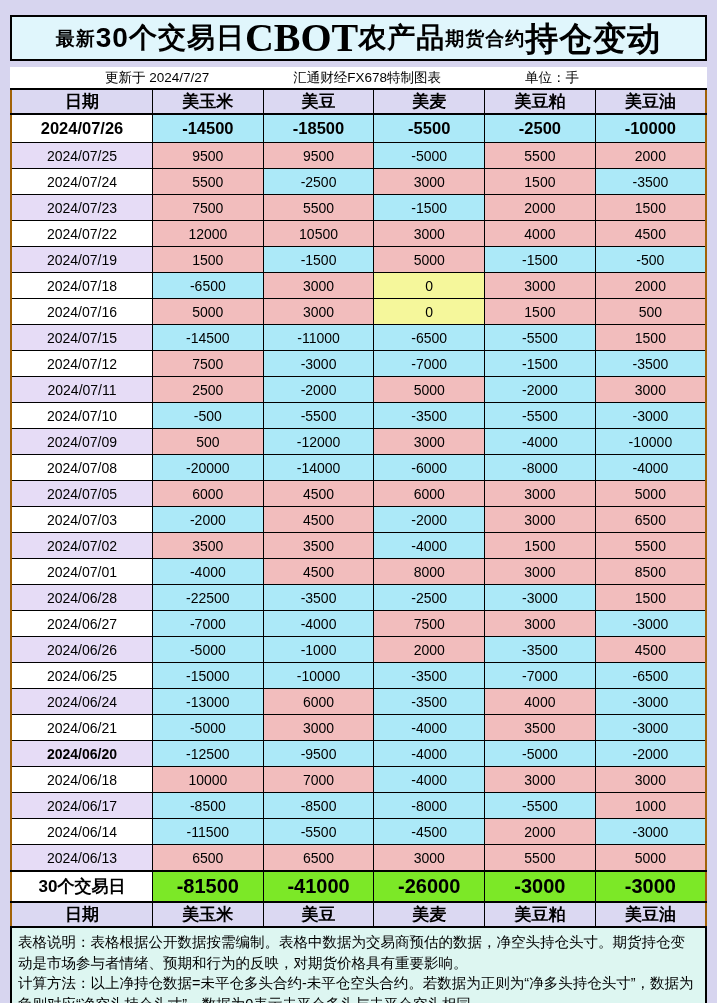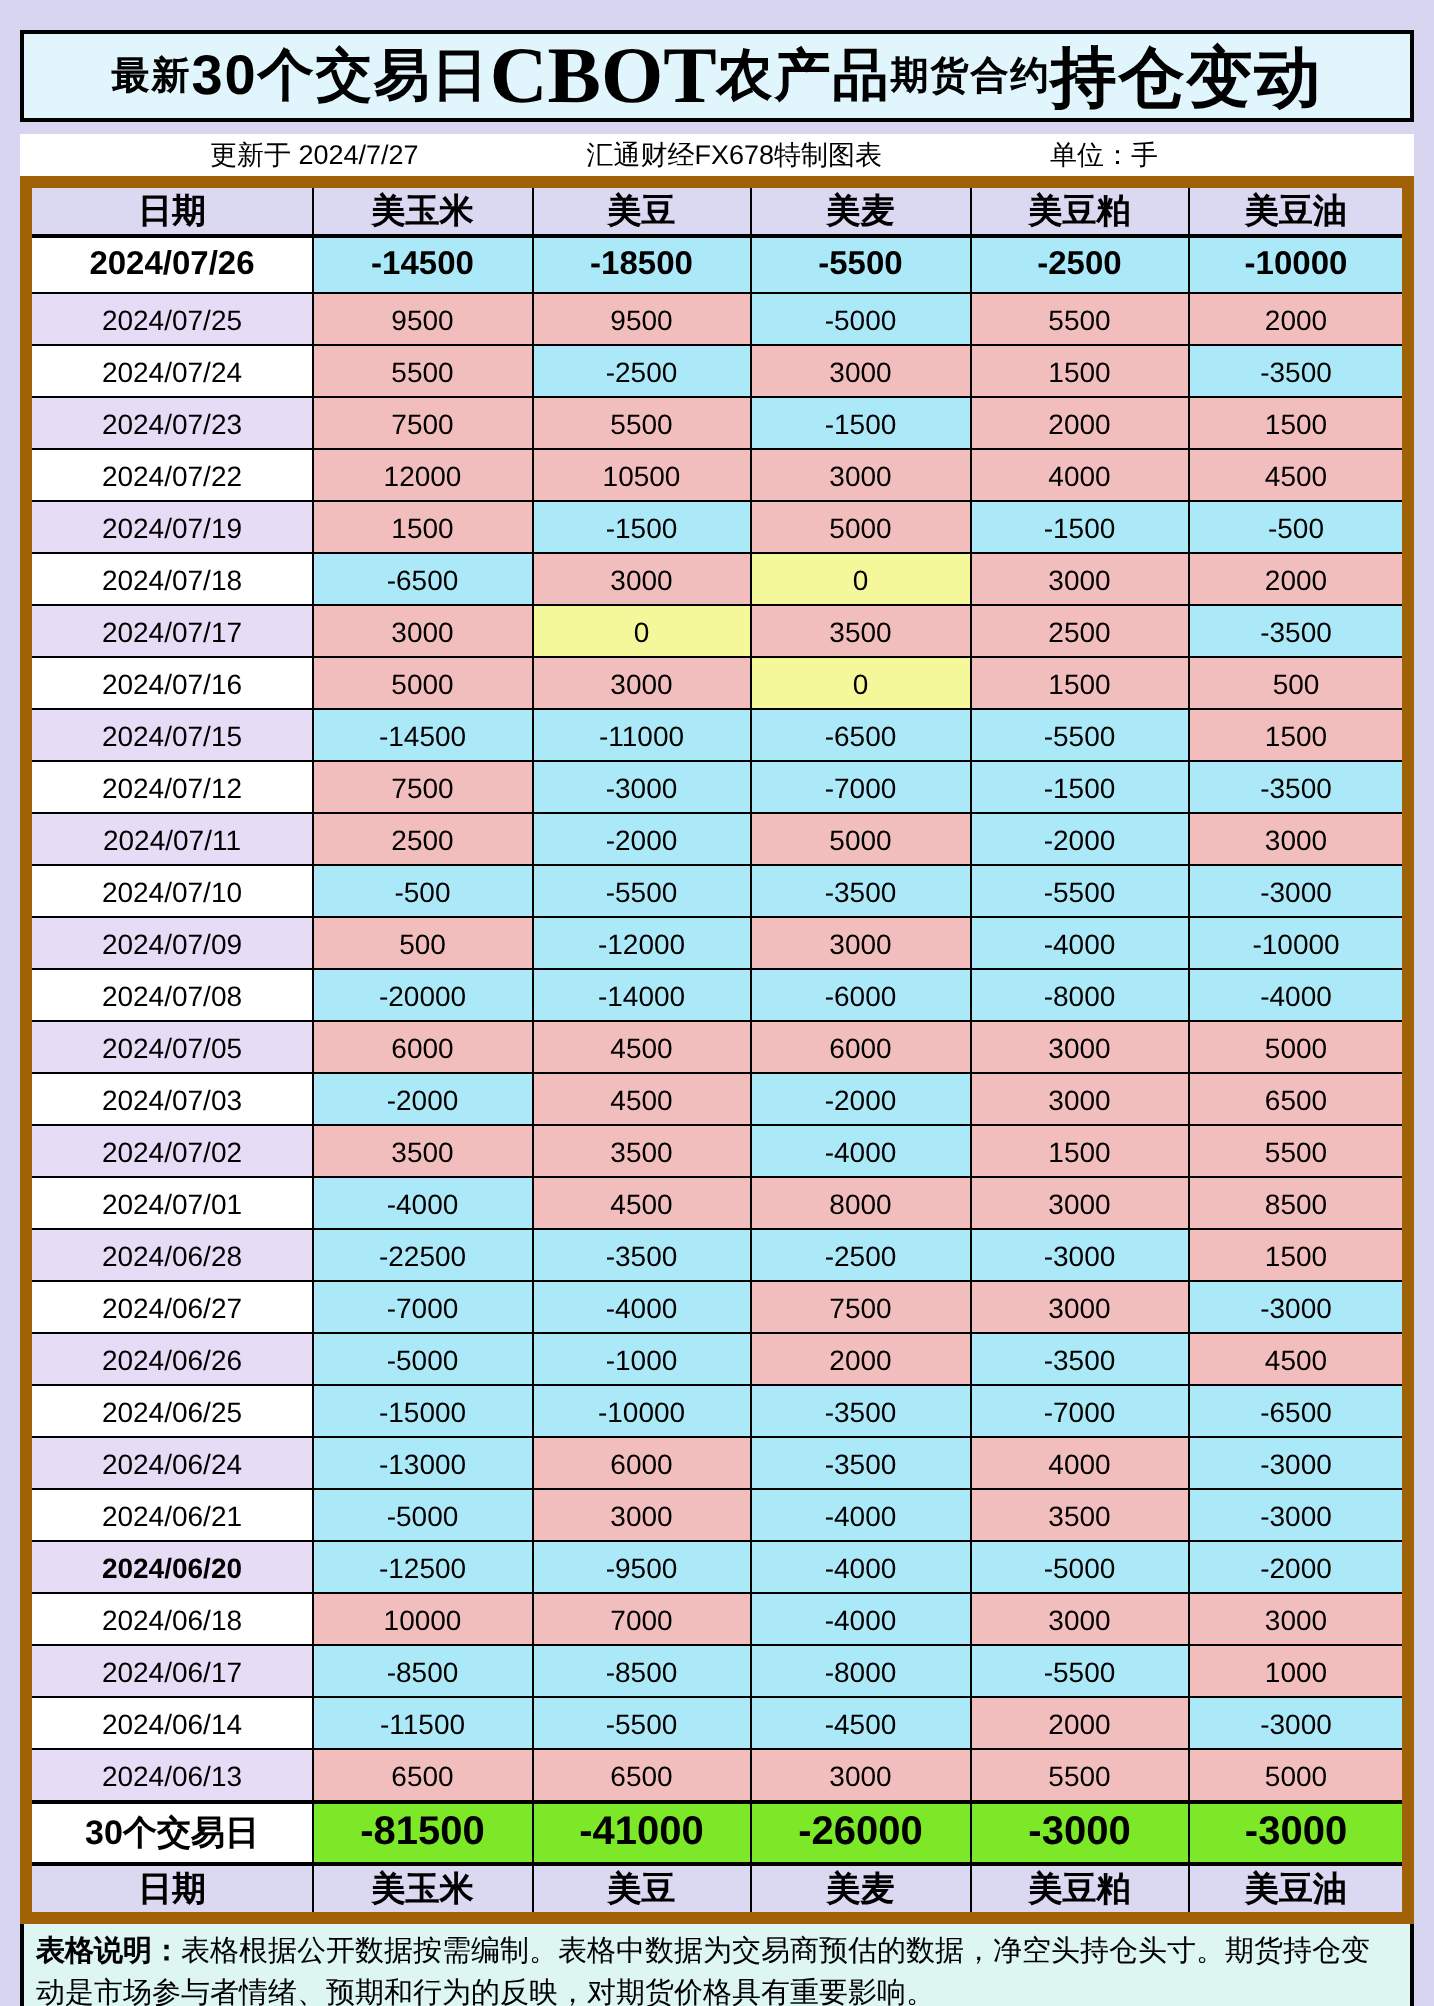--- a/index.html
+++ b/index.html
@@ -66,35 +66,35 @@
   tr.first-row td{font-weight:bold;font-size:16.5px;height:27px;}
   tr.summary-row td, tr.summary-row th{
     height:29px;font-weight:bold;border-top:2px solid #000;border-bottom:2px solid #000;
   }
   tr.summary-row th{background:#FFFFFF;font-size:17px;}
   tr.summary-row td{font-size:20px;}
   tr.footer-header th{
     background:#DBD8F2;font-weight:bold;font-size:17px;height:23px;
     border-bottom:2px solid #000;
   }
-  table{border:6px solid #a16207;padding-left:11px;}
+  table{border:2px solid #a16207;padding-left:11px;}
 
   
   .notes{
     border:2px solid #000;
     border-top:none;
     background:#DDF6F1;
     width:697px;
     box-sizing:border-box;
     padding:4px 6px 8px 6px;
     font-size:14.5px;
     line-height:1.42;
     text-align:left;
   }
-  .note-label{font-weight:bold;}
+  .note-label{font-weight:normal;}
 </style>
 </head>
 <body style="background: rgb(215, 213, 239);">
 
 <div class="page">
 
   <div class="title-bar" style="background: rgb(224, 246, 252);">
       <span class="seg seg-sm">最新</span>
       <span class="seg seg-md">30个交易日</span>
       <span class="seg seg-xl">CBOT</span>
@@ -171,28 +171,20 @@
         </tr>
         <tr>
           <td class="date-white">2024/07/18</td>
           <td style="background: rgb(172, 233, 248);">-6500</td>
           <td style="background: rgb(242, 189, 189);">3000</td>
           <td style="background: rgb(245, 247, 155);">0</td>
           <td style="background: rgb(242, 189, 189);">3000</td>
           <td style="background: rgb(242, 189, 189);">2000</td>
         </tr>
         <tr>
-          <td class="date-purple" style="background: rgb(230, 220, 246);">2024/07/17</td>
-          <td style="background: rgb(242, 189, 189);">3000</td>
-          <td style="background: rgb(245, 247, 155);">0</td>
-          <td style="background: rgb(242, 189, 189);">3500</td>
-          <td style="background: rgb(242, 189, 189);">2500</td>
-          <td style="background: rgb(172, 233, 248);">-3500</td>
-        </tr>
-        <tr>
           <td class="date-white">2024/07/16</td>
           <td style="background: rgb(242, 189, 189);">5000</td>
           <td style="background: rgb(242, 189, 189);">3000</td>
           <td style="background: rgb(245, 247, 155);">0</td>
           <td style="background: rgb(242, 189, 189);">1500</td>
           <td style="background: rgb(242, 189, 189);">500</td>
         </tr>
         <tr>
           <td class="date-purple" style="background: rgb(230, 220, 246);">2024/07/15</td>
           <td style="background: rgb(172, 233, 248);">-14500</td>

